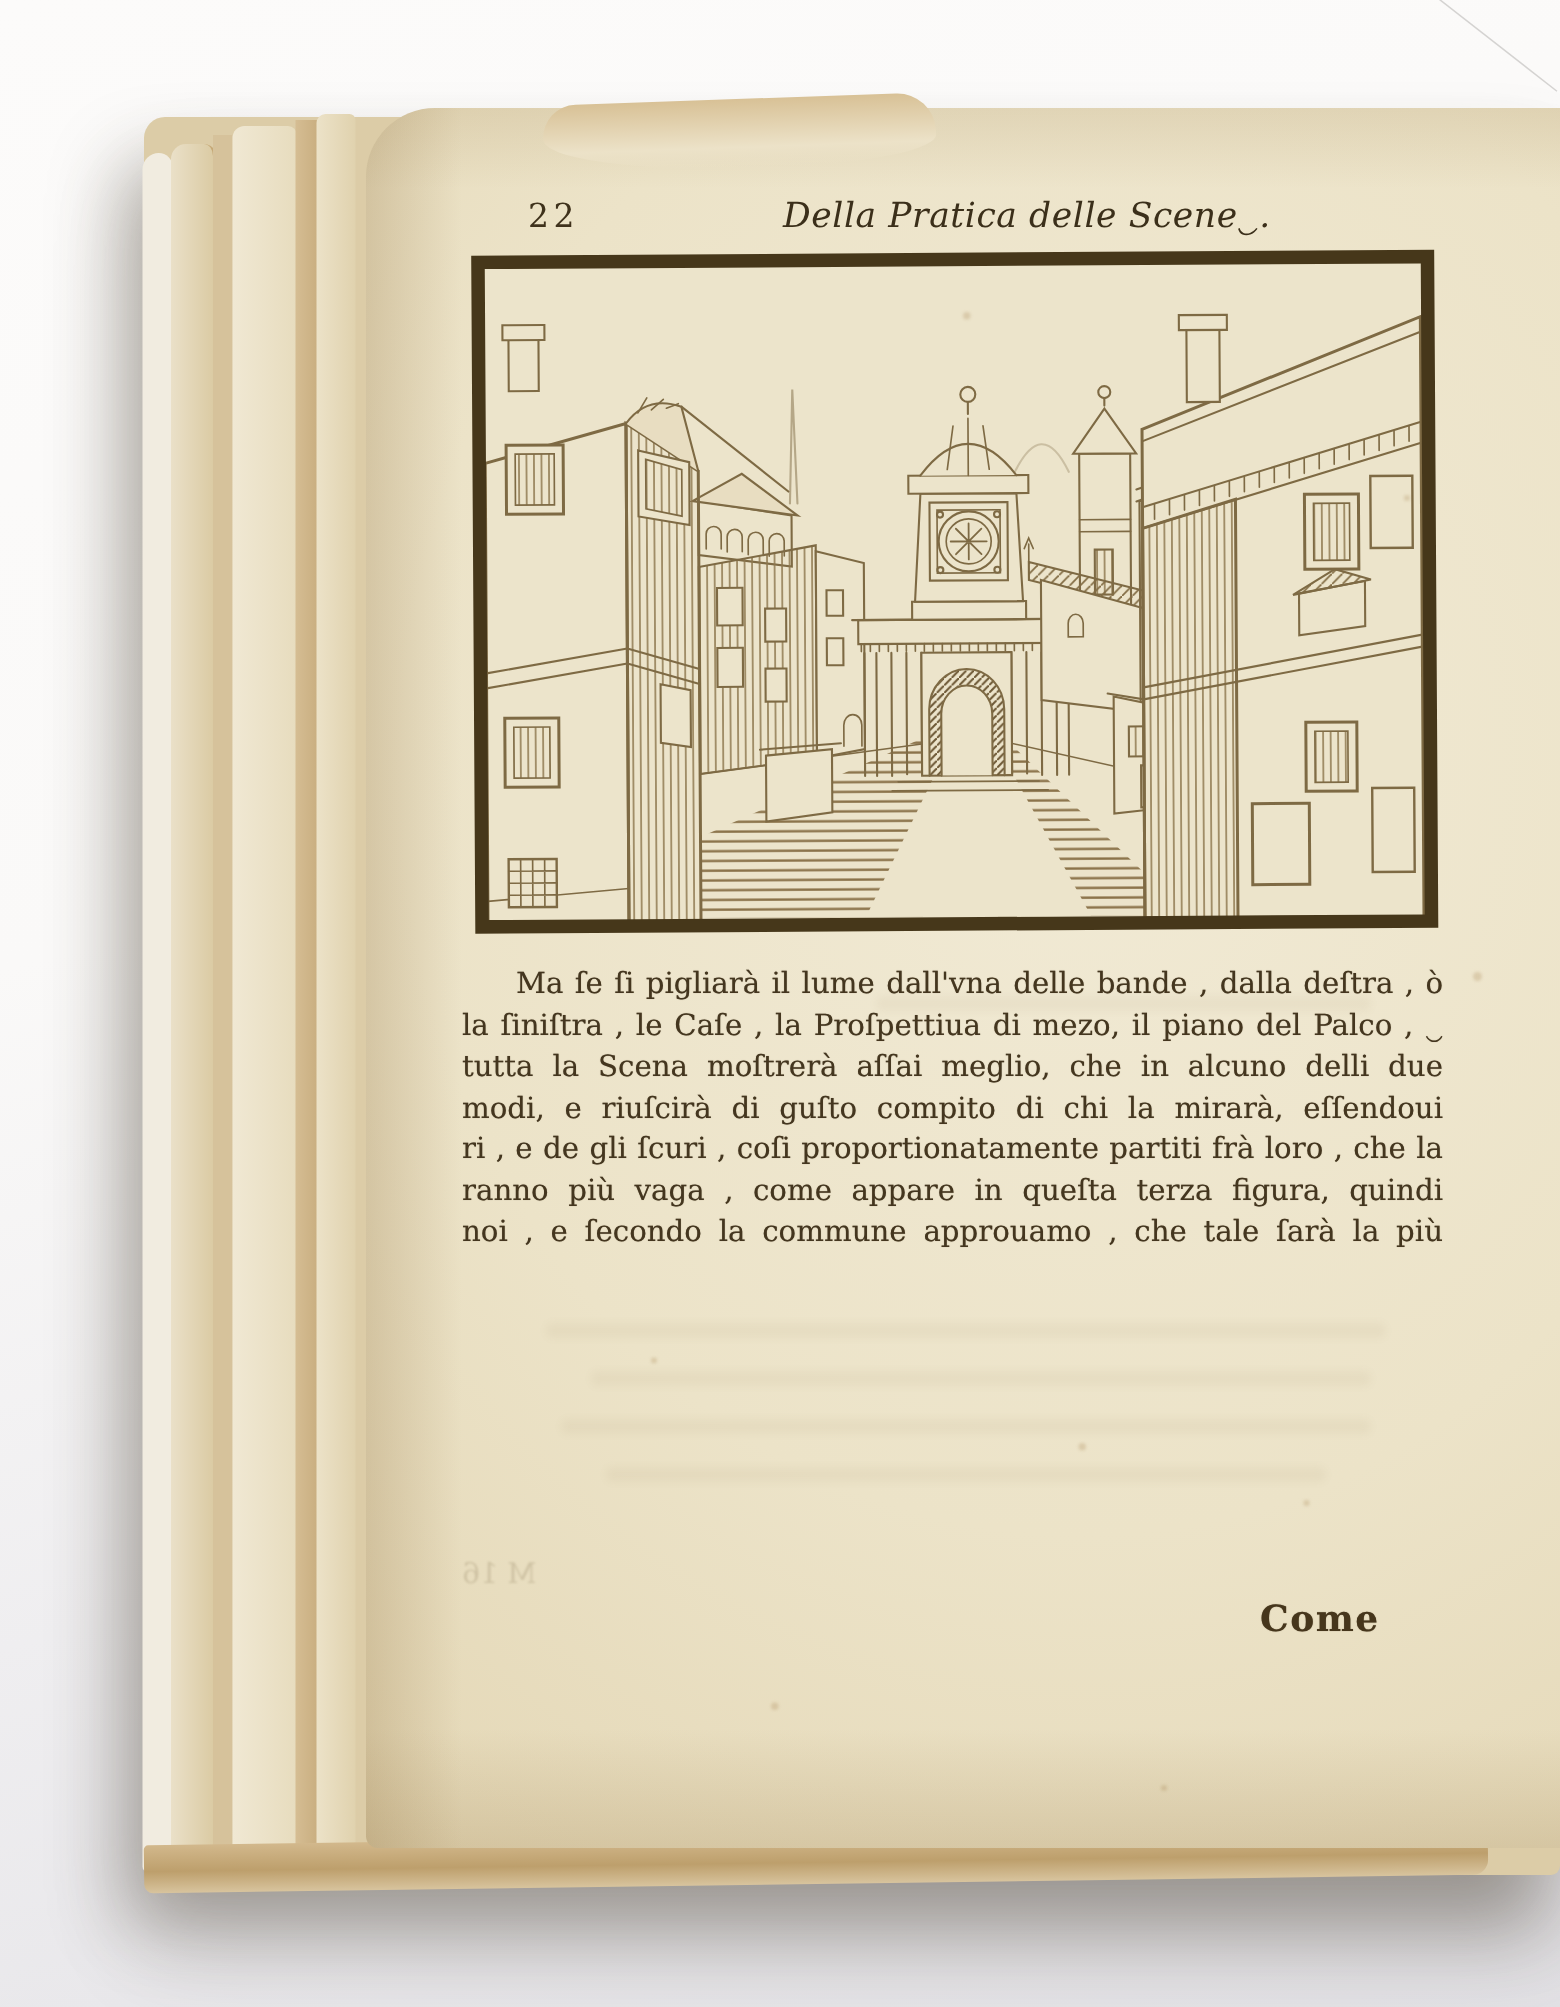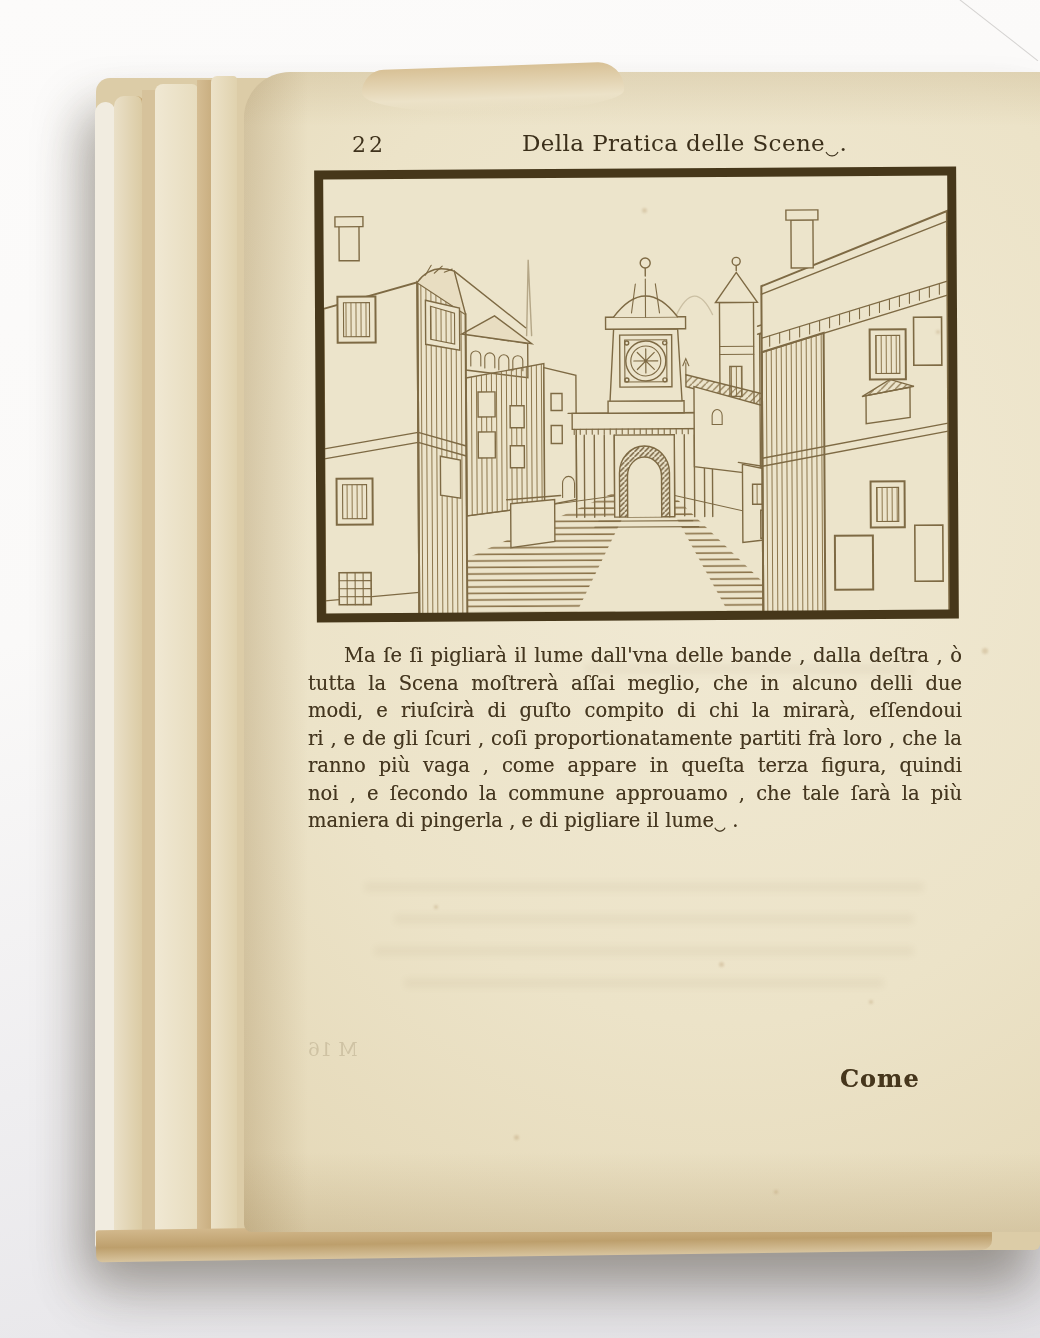--- a/index.html
+++ b/index.html
@@ -31,21 +31,21 @@
       linear-gradient(270deg,rgba(148,117,66,.14) 0,rgba(148,117,66,0) 34px),
       linear-gradient(0deg,rgba(148,117,66,.20) 0,rgba(148,117,66,0) 80px),
       linear-gradient(180deg,rgba(160,130,78,.16) 0,rgba(160,130,78,0) 54px),
       radial-gradient(95% 80% at 55% 38%,#f1ead5 0%,#ece3c8 55%,#e3d6b4 100%);
     border-radius:46px 14px 6px 8px;}
   .corner-curl{position:absolute;left:118px;top:-6px;width:262px;height:46px;
     background:linear-gradient(180deg,#d8c196,#ece2c8 70%,rgba(236,226,200,0));
     border-radius:26px 30px 45% 60%;transform:rotate(-2deg);}
   .pagenum{position:absolute;left:108px;top:60px;font-size:22px;color:#3f321c;
     letter-spacing:3px;}
-  .rtitle{position:absolute;left:278px;top:54px;width:470px;
+  .rtitle{position:absolute;left:278px;top:54px;width:470px;font-style:italic;
     font-size:23px;color:#3b2f1a;letter-spacing:.4px;white-space:nowrap;}
   .figure{position:absolute;left:70px;top:95px;width:645px;height:455px;margin:0;
     transform:rotate(-.35deg);}
   .bodytext{position:absolute;left:64px;top:570px;width:654px;color:#44361f;
     font-size:19.5px;line-height:27.5px;}
   .bodytext .line{text-align:justify;text-align-last:justify;height:27.5px;overflow:hidden;
     text-shadow:0 0 .5px rgba(68,54,31,.55);}
   .bodytext .line.first{text-indent:36px;}
   .bodytext .line.last{text-align-last:left;}
   .showthrough{position:absolute;left:64px;top:966px;font-size:19px;color:#6d5c3a;
@@ -209,26 +209,26 @@
             <rect x="520" y="370" width="38" height="54" fill="#ece4cb" stroke-width="2"></rect>
             <rect x="600" y="360" width="28" height="56" fill="#ece4cb" stroke-width="1.6"></rect>
           </g>
 
           <rect x="6" y="6" width="633" height="443" fill="none" stroke="#46371a" stroke-width="9"></rect>
         </svg>
       </figure>
 
       <div class="bodytext">
         <div class="line first">Ma ſe ſi pigliarà il lume dall'vna delle bande , dalla deſtra , ò dal-</div>
+        <div class="line">la ſiniſtra , le Caſe , la Proſpettiua di mezo, il piano del Palco , ‿</div>
         <div class="line">tutta la Scena moſtrerà aſſai meglio, che in alcuno delli due ſodetti</div>
         <div class="line">modi, e riuſcirà di guſto compito di chi la mirarà, eſſendoui de'chia-</div>
         <div class="line">ri , e de gli ſcuri , coſi proportionatamente partiti frà loro , che la fa-</div>
         <div class="line">ranno più vaga , come appare in queſta terza figura, quindi ſecondo</div>
         <div class="line">noi , e ſecondo la commune approuamo , che tale ſarà la più lodata‿</div>
-        <div class="line last">maniera di pingerla , e di pigliare il lume‿ .</div>
       </div>
 
       <div class="smudge" style="left:340px;top:592px;width:330px;height:10px"></div>
       <div class="smudge" style="left:120px;top:810px;width:560px;height:10px"></div>
       <div class="smudge" style="left:150px;top:842px;width:520px;height:10px"></div>
       <div class="smudge" style="left:130px;top:874px;width:540px;height:10px"></div>
       <div class="smudge" style="left:160px;top:906px;width:480px;height:10px"></div>
 
       <div class="showthrough">M 16</div>
       <div class="catchword">Come</div>

